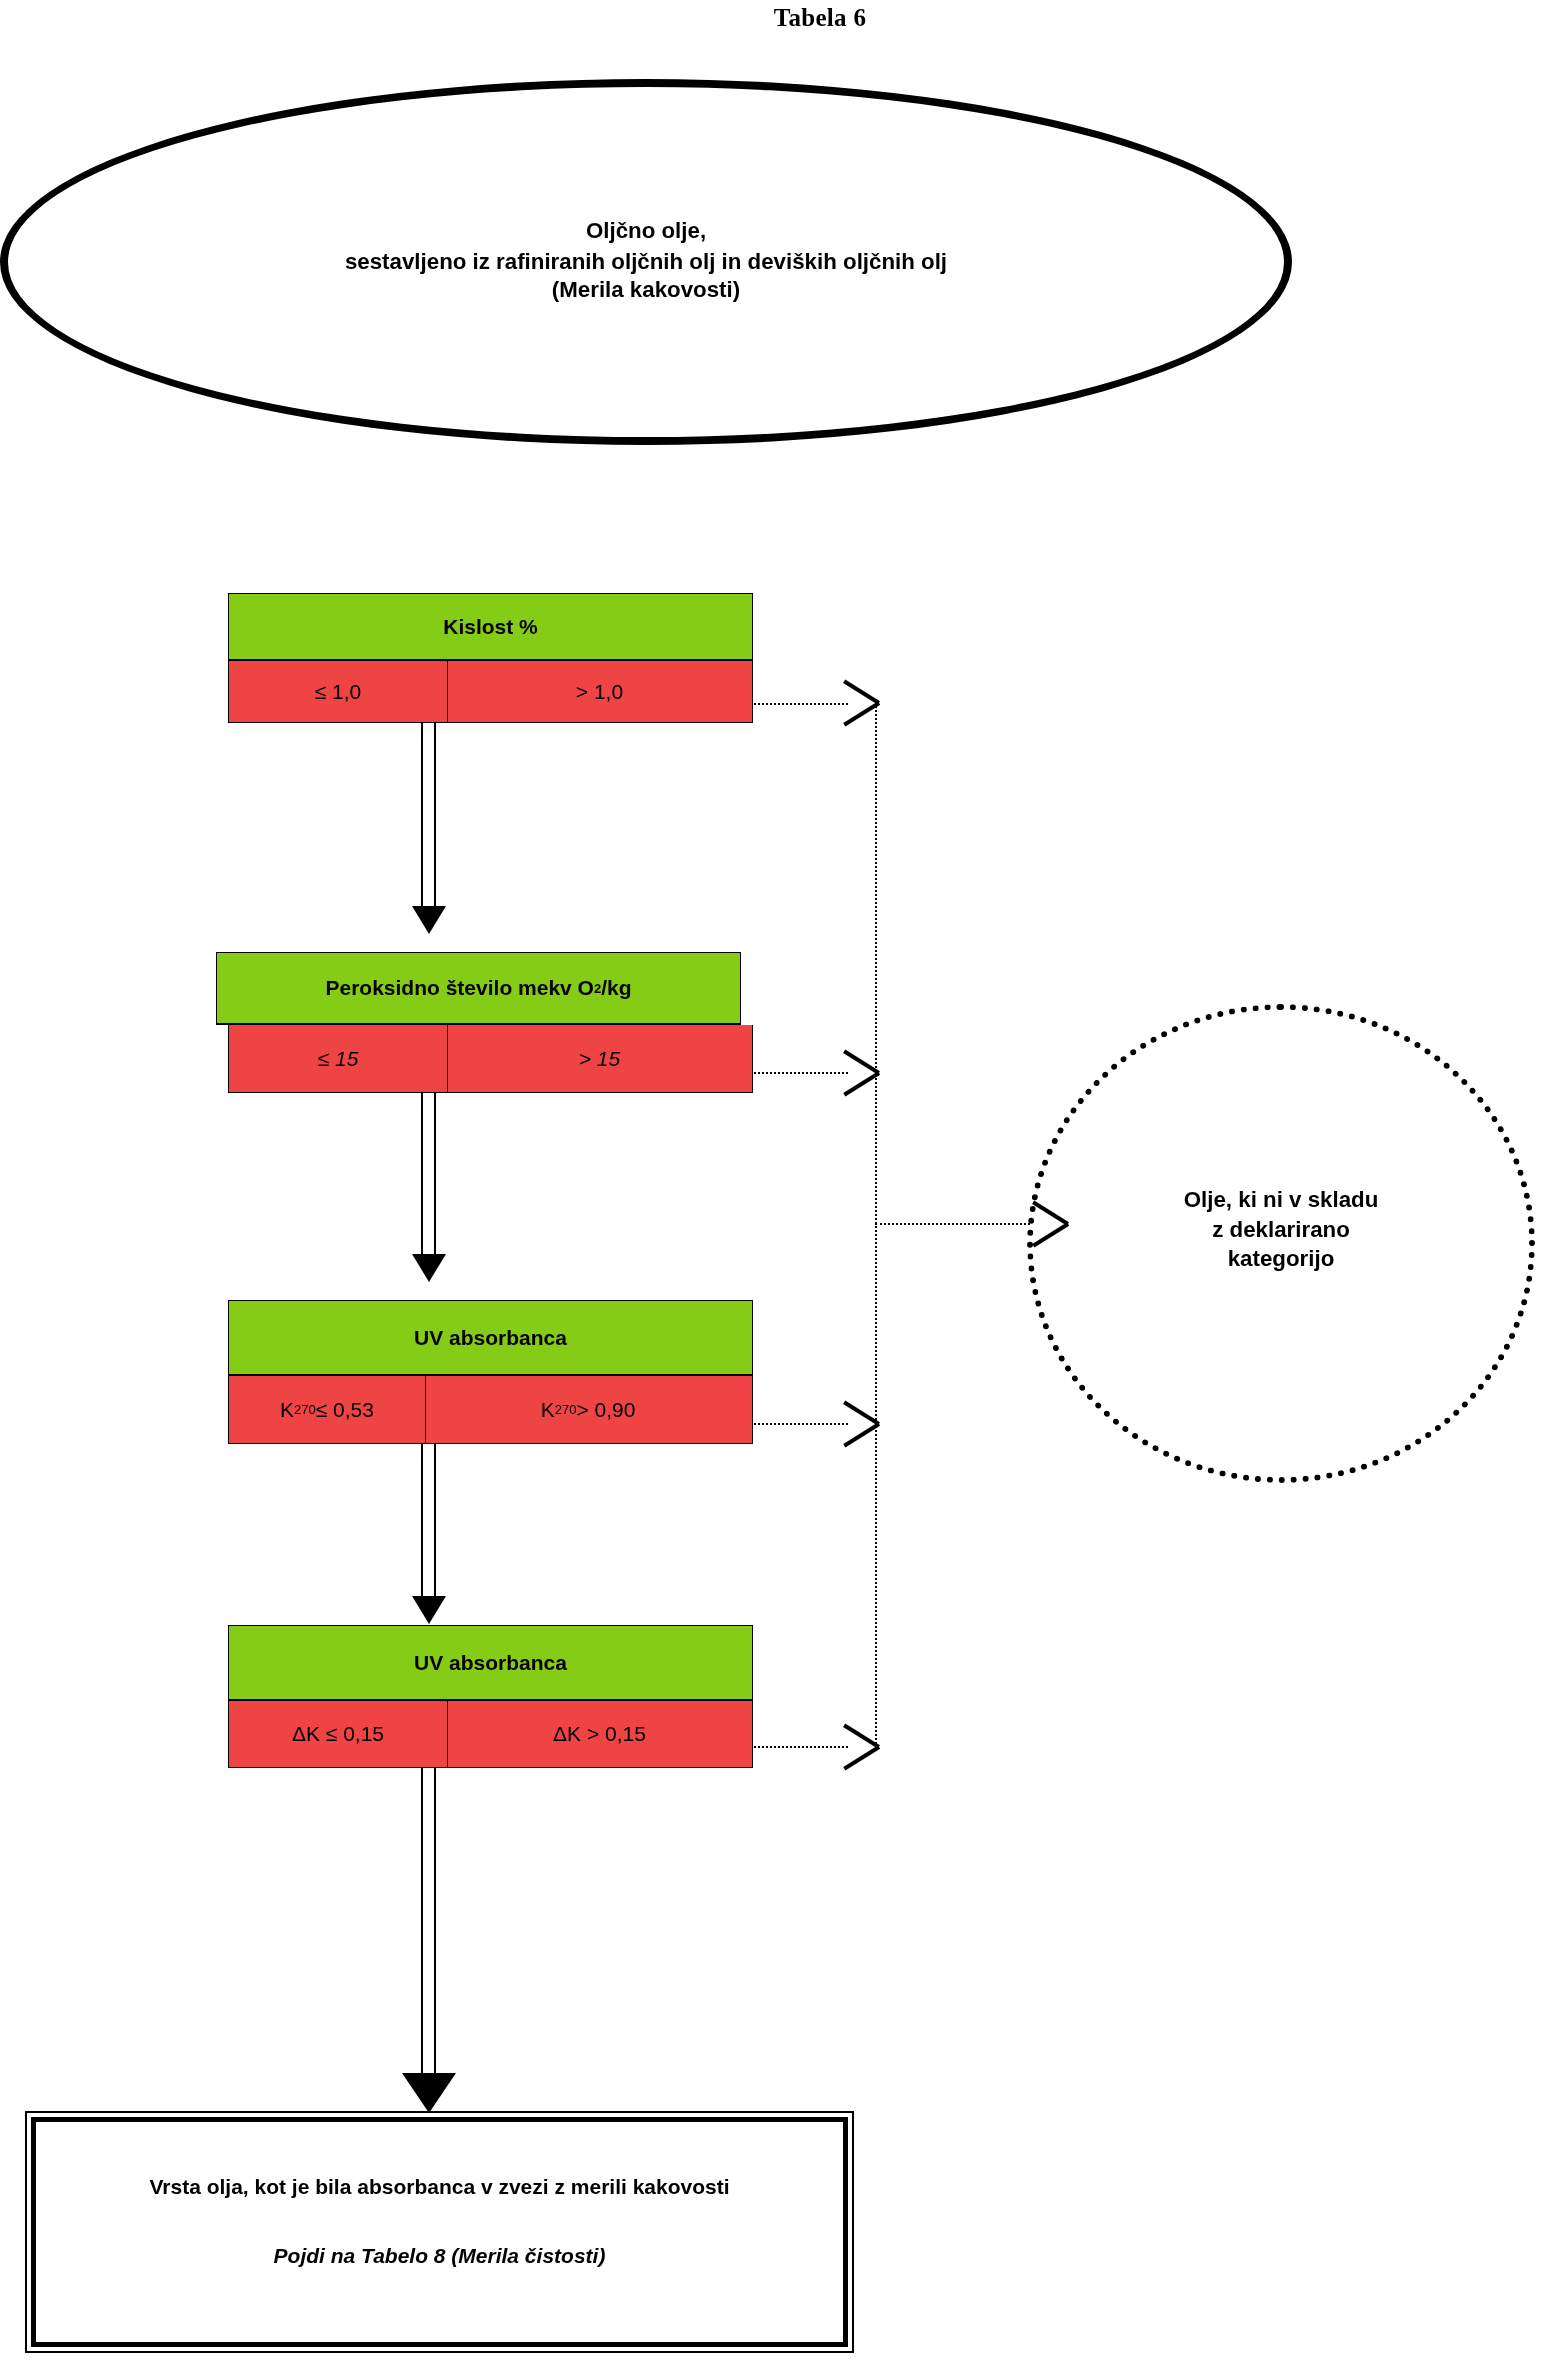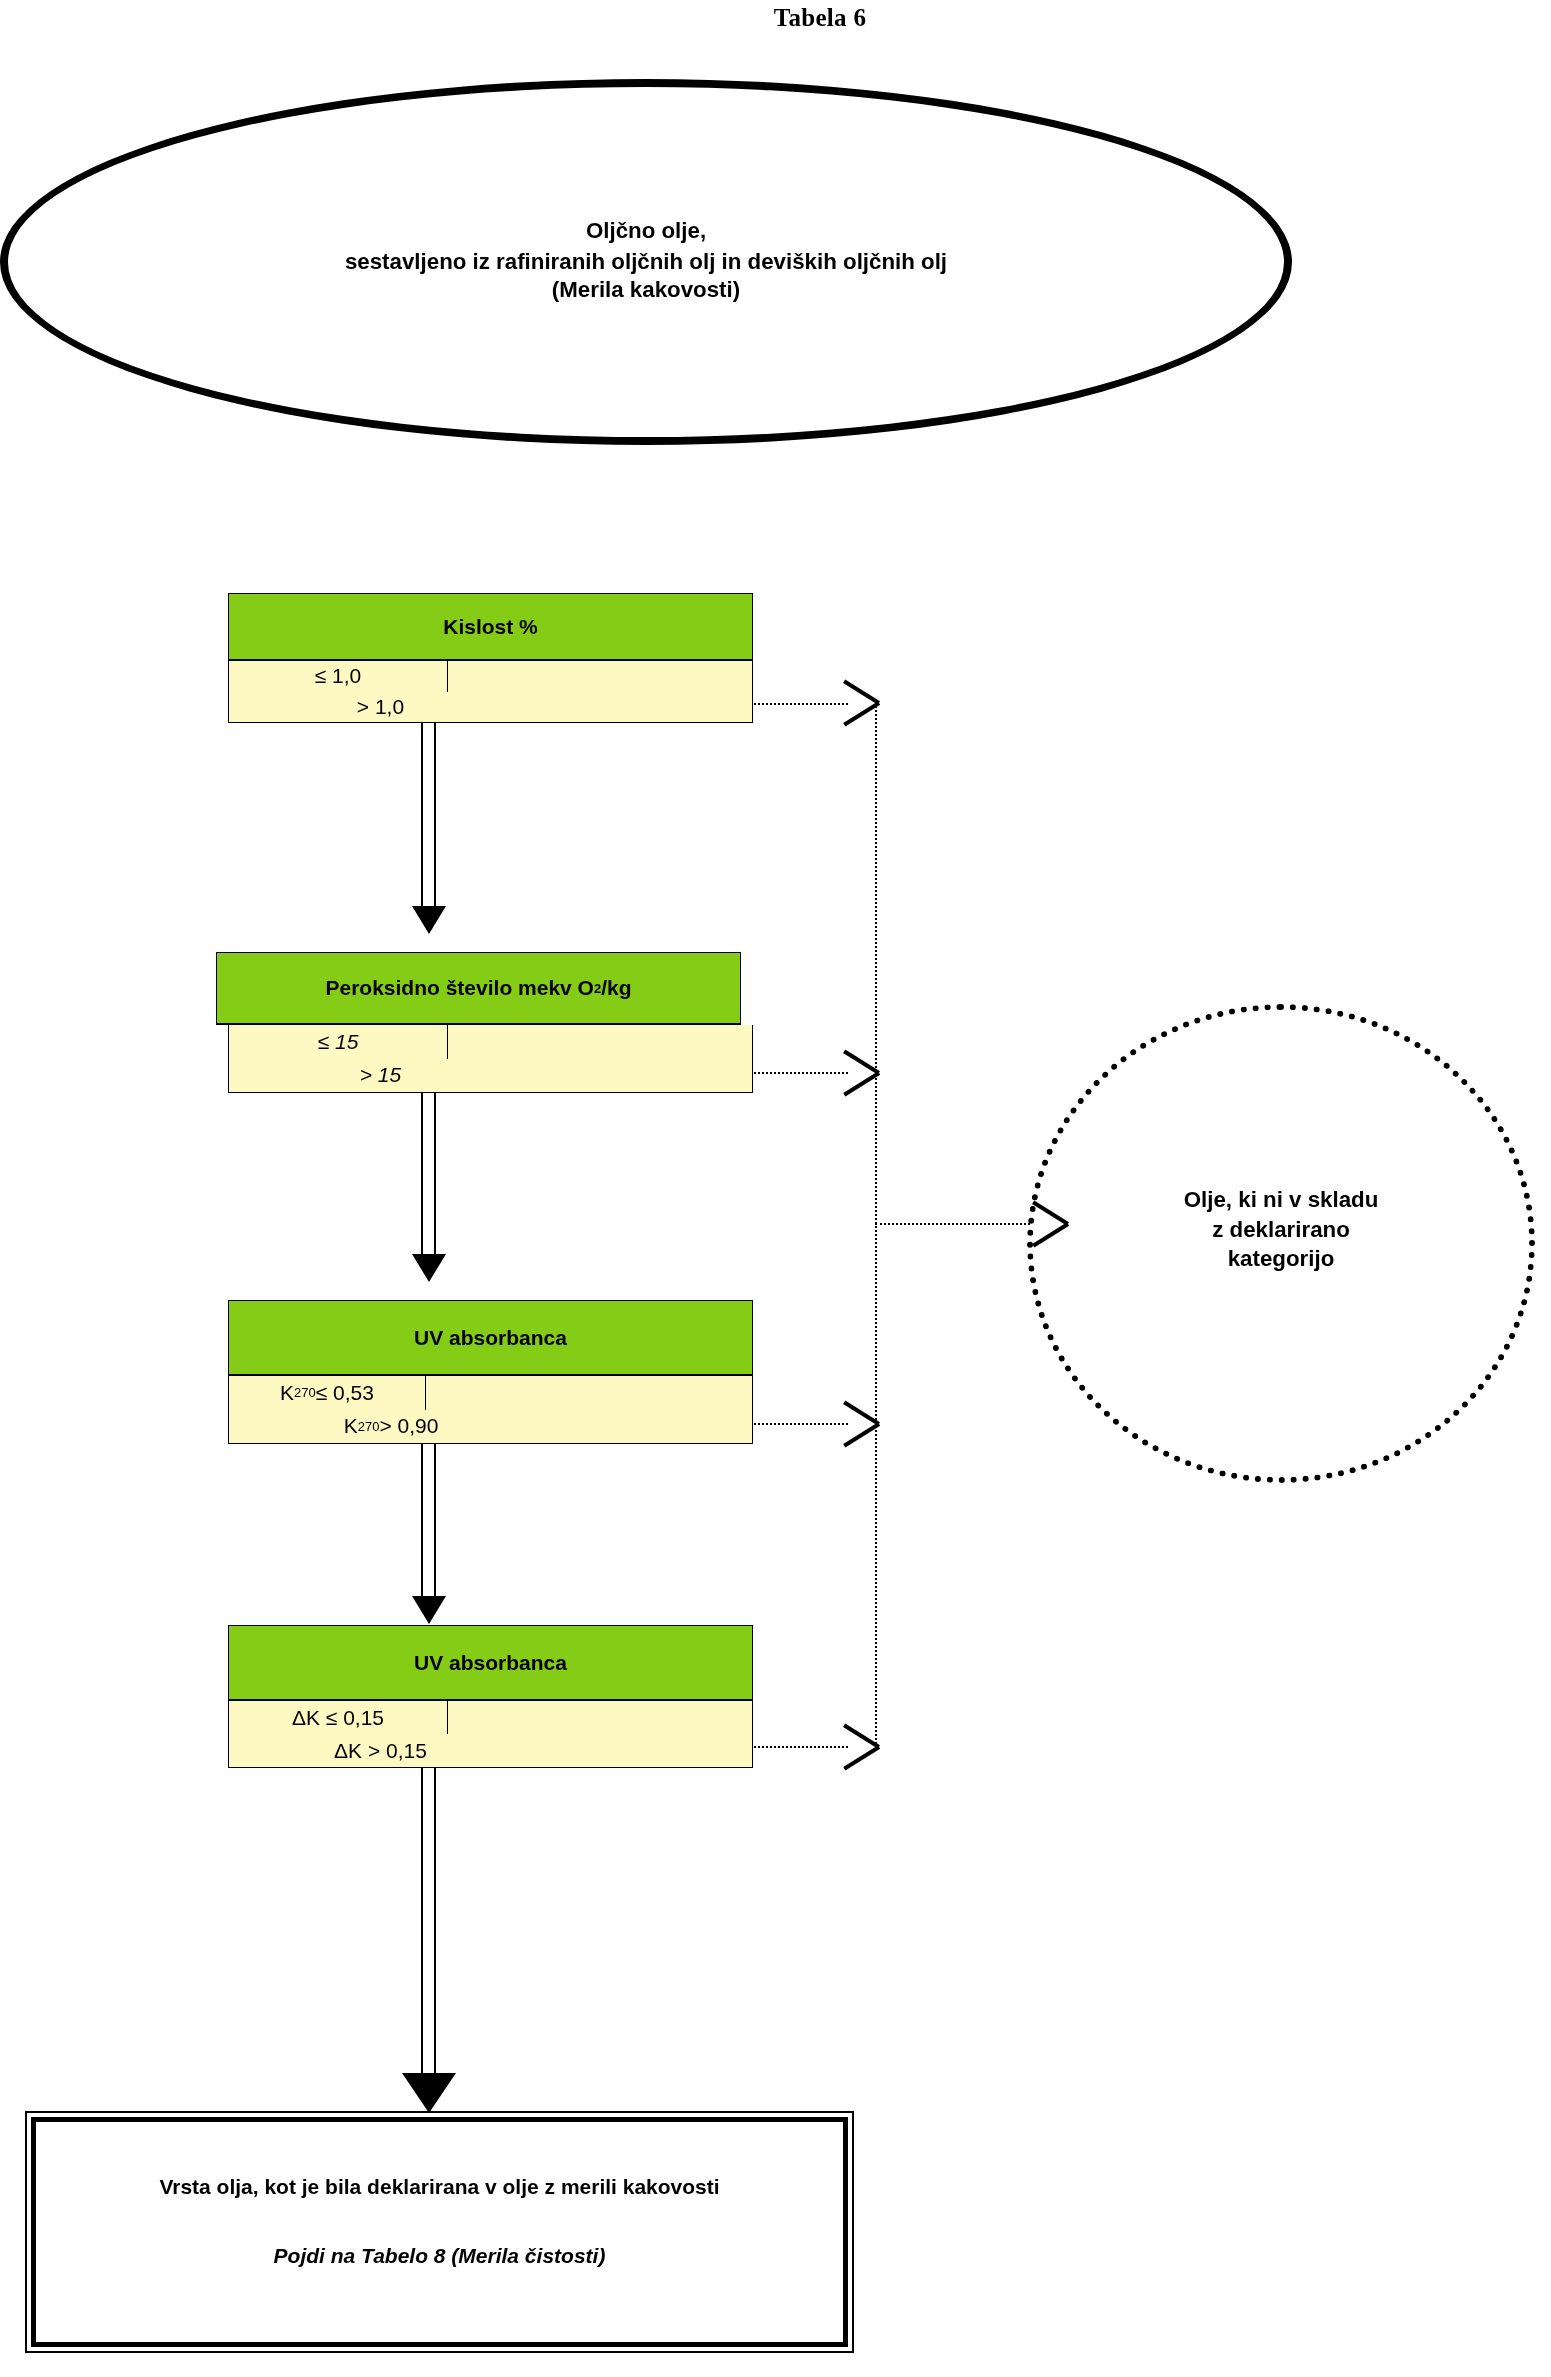--- a/index.html
+++ b/index.html
@@ -30,21 +30,21 @@
   .ellipse-text .l1{transform:translateY(-2.5px);}
 
   
   .dbox{position:absolute;width:525px;box-sizing:border-box;}
   .dbox .head{
     height:100%;background:#84cc16;border:1.9px solid #000;border-bottom:2.5px solid #000;
     box-sizing:border-box;display:flex;align-items:center;justify-content:center;
     font-weight:bold;font-size:21px;text-align:center;
   }
   .dbox .cells{
-    display:flex;border:1.9px solid #000;border-top:0;box-sizing:border-box;background:#fef9c3;flex-direction:column;
+    display:flex;border:1.9px solid #000;border-top:0;box-sizing:border-box;background:#ef4444;
   }
   .dbox .cell{
     display:flex;align-items:center;justify-content:center;
     font-size:21px;box-sizing:border-box;
   }
   .dbox .cell.left{border-right:1.9px solid #000;}
 
   .sub{font-size:0.62em;vertical-align:-0.28em;}
 
   
@@ -229,19 +229,19 @@
     <div class="circle-shape"></div>
     <div class="circle-text">
       <div>Olje, ki ni v skladu</div>
       <div>z deklarirano</div>
       <div>kategorijo</div>
     </div>
   </div>
 
   <div class="term">
     <div class="term-inner">
-      <div class="term-l1">Vrsta olja, kot je bila deklarirana v olje z merili kakovosti</div>
+      <div class="term-l1">Vrsta olja, kot je bila absorbanca v zvezi z merili kakovosti</div>
       <div class="term-l2">Pojdi na Tabelo 8 (Merila čistosti)</div>
     </div>
   </div>
 
 </div>
 
 
 </body></html>

